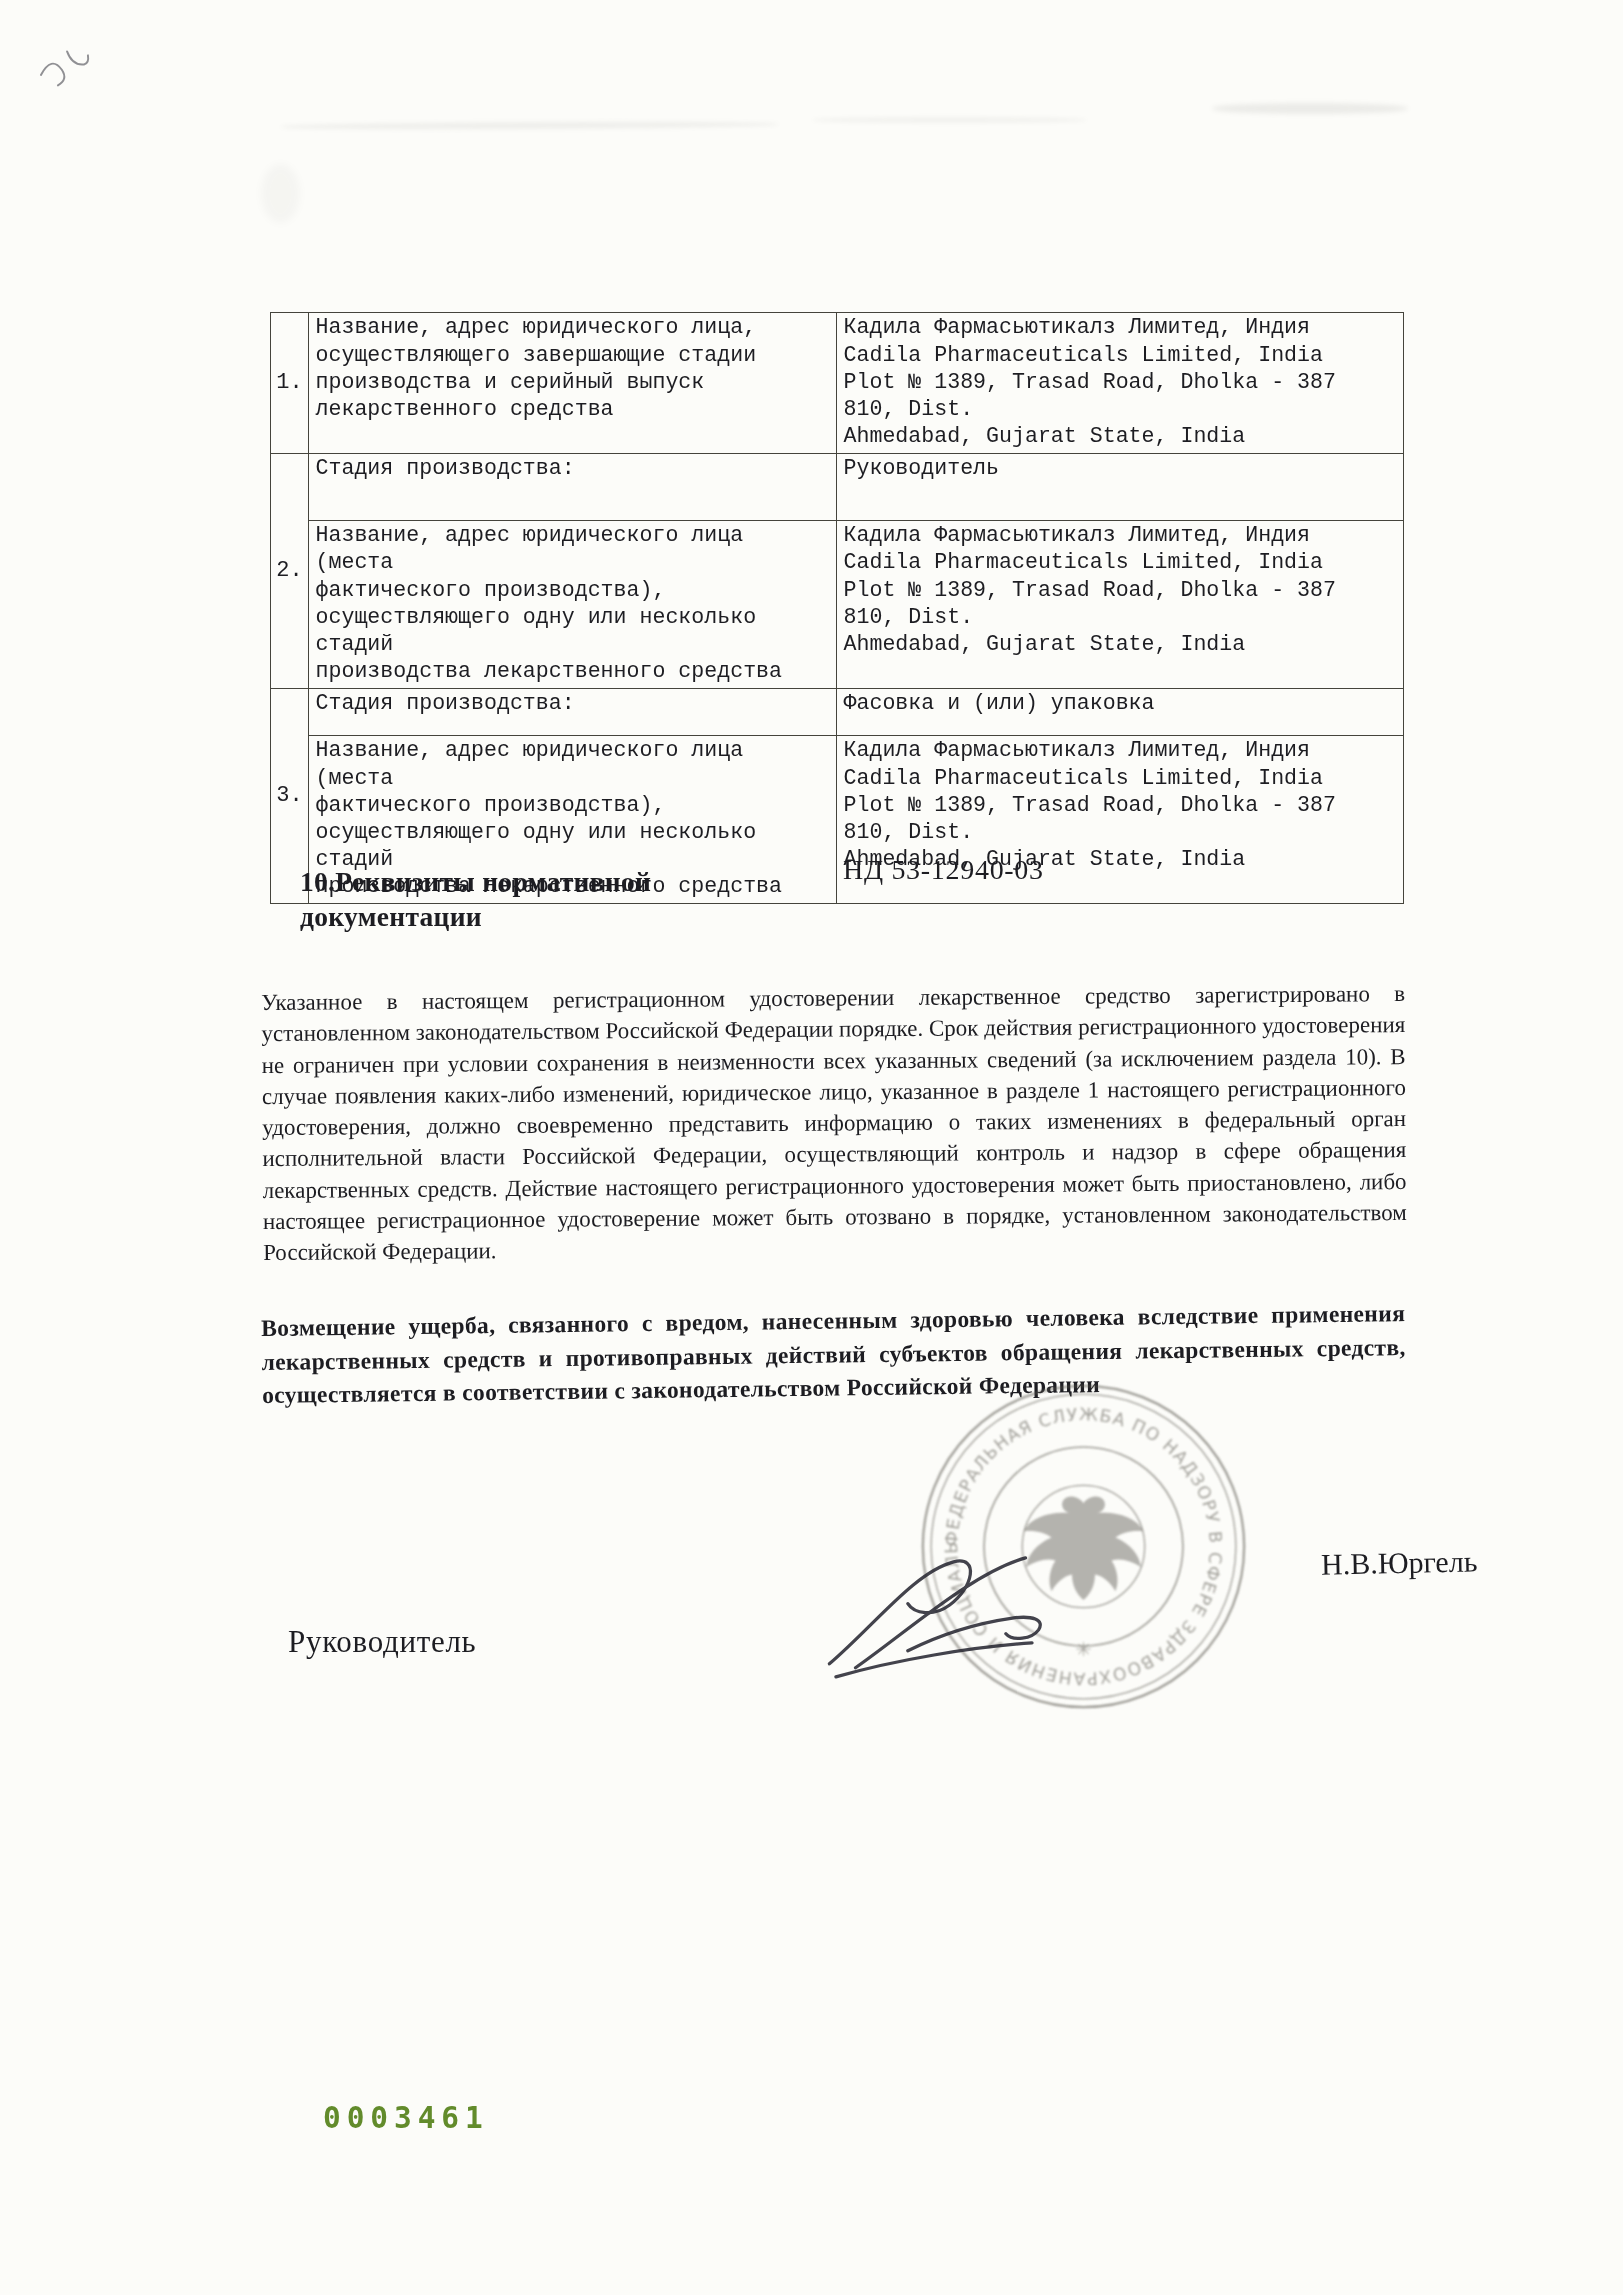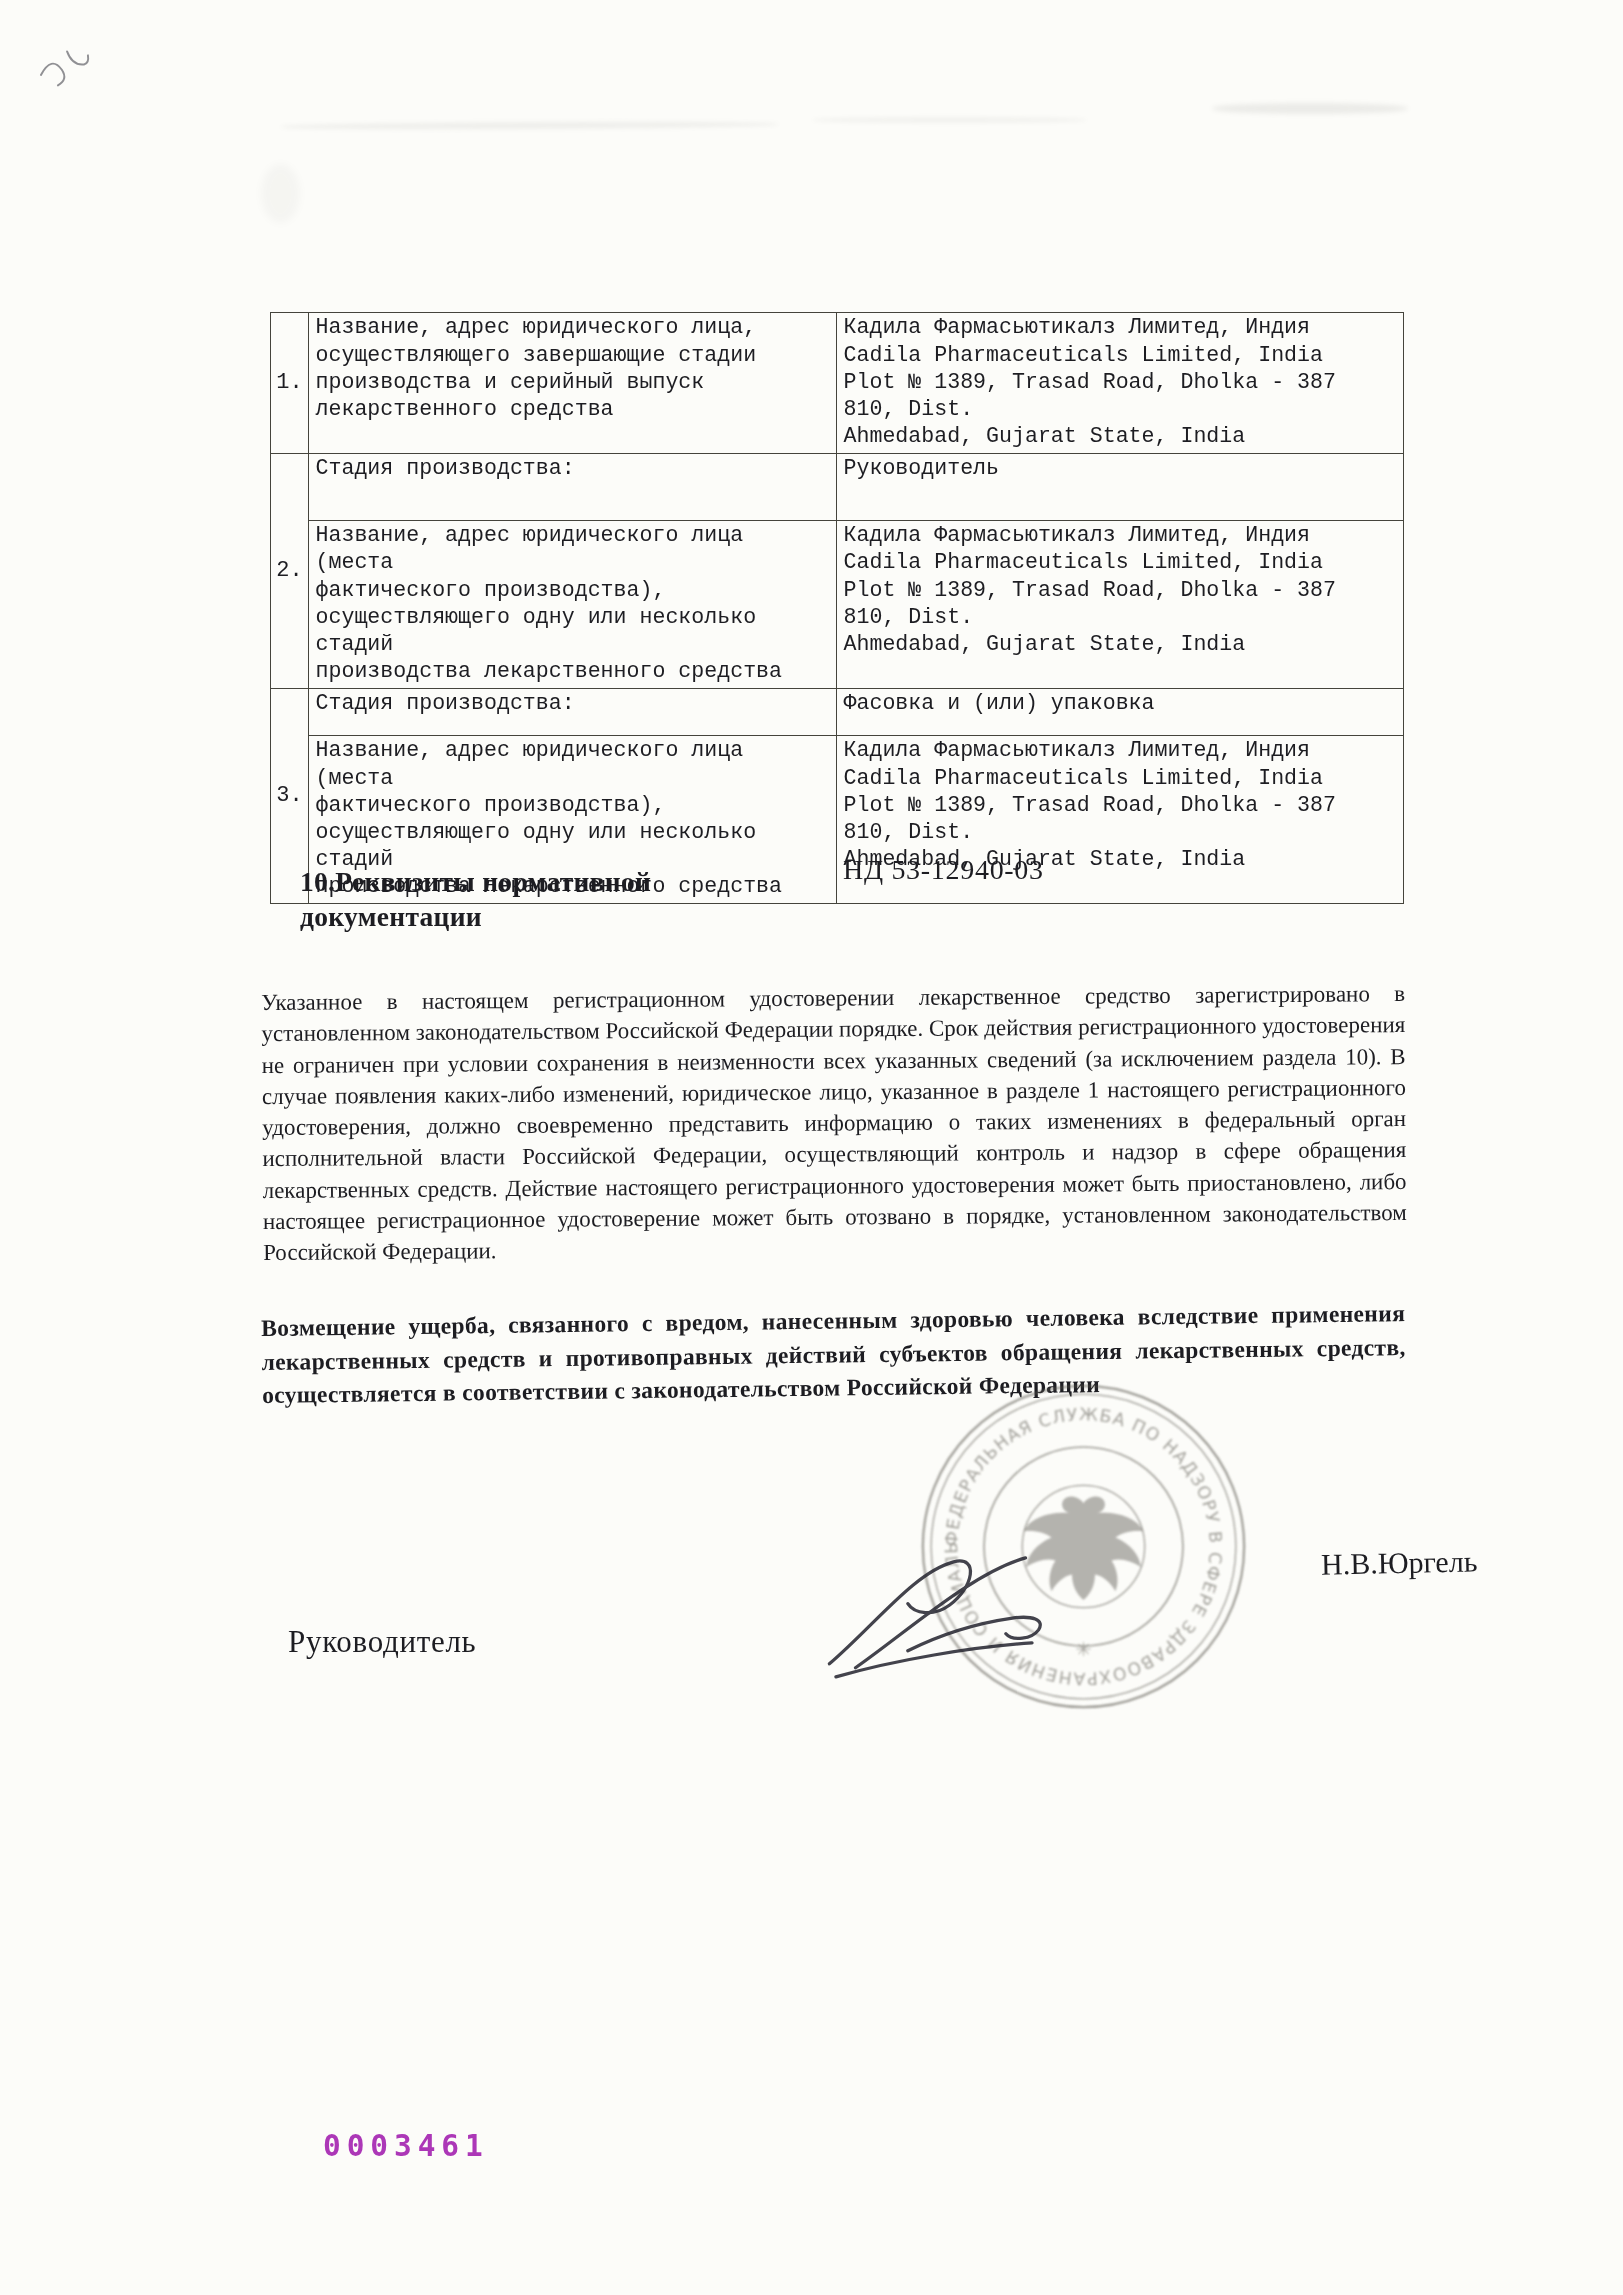--- a/index.html
+++ b/index.html
@@ -81,21 +81,21 @@
     font-size:30px;transform:rotate(-1.2deg);
   }
   .stamp{position:absolute;left:905px;top:1368px;opacity:.8;}
   .sig{position:absolute;left:815px;top:1525px;}
 
   
   .doc-number{
     position:absolute;left:323px;top:2101px;
     font-family:"DejaVu Sans Mono","Liberation Mono",monospace;
     font-size:29.5px;letter-spacing:5.9px;font-weight:bold;
-    color:#a21caf;opacity:.88;margin-top:28px;
+    color:#4d7c0f;opacity:.88;
   }
 </style>
 </head>
 <body>
 
 <div class="page">
 
   <div class="smudge s1"></div>
   <div class="smudge s2"></div>
   <div class="smudge s3"></div>

